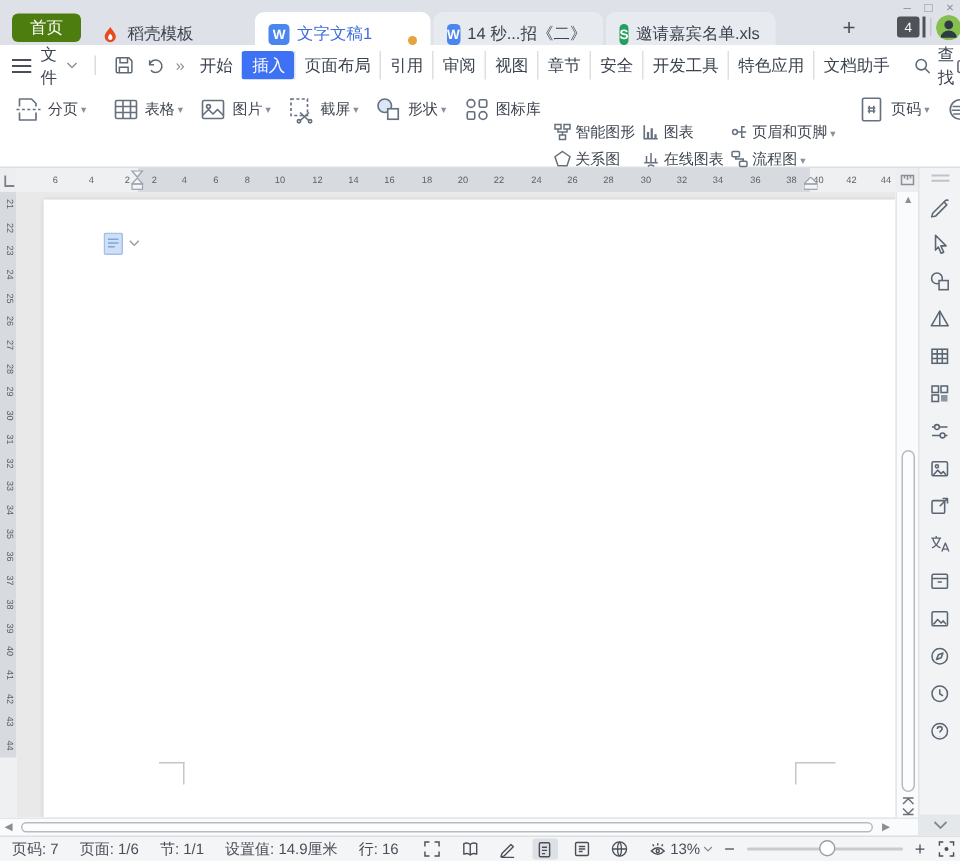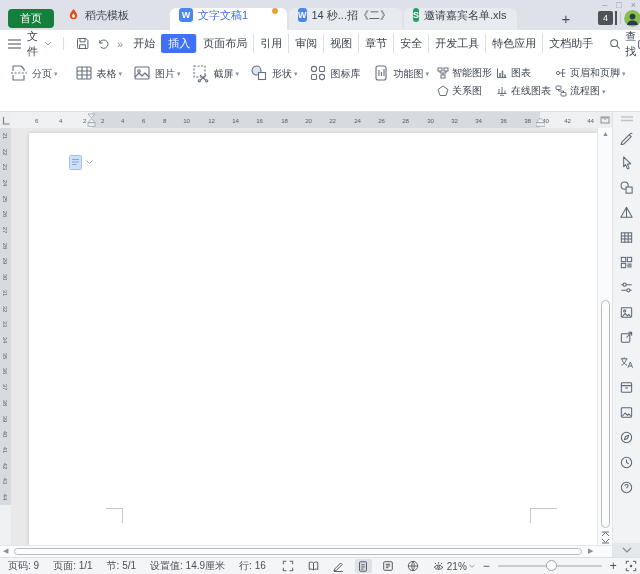--- a/index.html
+++ b/index.html
@@ -3,23 +3,23 @@
 <meta charset="utf-8">
 <style>
   *{box-sizing:border-box;margin:0;padding:0}
   html,body{width:640px;height:574px}
   body{font-family:"Liberation Sans",sans-serif;position:relative;overflow:hidden;background:#fff;font-size:11px;color:#3c4350}
   svg{display:block}
   
   .tabbar{position:absolute;left:0;top:0;width:640px;height:30px;background:#dee2e8}
   .winctl{position:absolute;top:0;right:4px;display:flex;gap:9px;font-size:9px;color:#8d939b;height:10px;align-items:center}
   .winctl span{cursor:default}
-  .homebtn{position:absolute;left:8px;top:9px;width:46px;height:19px;background:#15803d;border-radius:4px;color:#fff;display:flex;align-items:center;justify-content:center;font-size:11px}
+  .homebtn{position:absolute;left:8px;top:9px;width:46px;height:19px;background:#4d7c0f;border-radius:4px;color:#fff;display:flex;align-items:center;justify-content:center;font-size:11px}
   .tabs{position:absolute;left:58px;top:8px;height:22px;display:flex;align-items:stretch}
-  .tab{display:flex;align-items:flex-start;gap:5px;padding:0 9px;border-radius:6px 6px 0 0;position:relative}
+  .tab{display:flex;align-items:flex-end;gap:5px;padding:0 9px;border-radius:6px 6px 0 0;position:relative}
   .tab .lbl{white-space:nowrap;font-size:11px;color:#3c4350}
   .tab.docer{width:112px}
   .tab.active{background:#fff;width:117px}
   .tab.active .lbl{color:#3f6cdd}
   .tab.plain{width:113px;background:#e7eaee;margin-left:2px}
   .dot{width:6px;height:6px;border-radius:50%;margin-left:auto}
   .dot.orange{background:#e6a23c}
   .dot.grey{background:#b9bdc3}
   .badgeW{width:14px;height:14px;border-radius:3px;background:#4a86ee;color:#fff;font-size:9px;font-weight:bold;display:flex;align-items:center;justify-content:center}
   .badgeS{width:14px;height:14px;border-radius:3px;background:#21a060;color:#fff;font-size:9px;font-weight:bold;display:flex;align-items:center;justify-content:center}
@@ -37,21 +37,21 @@
   .mtab + .mtab{border-left:1px solid #dfdfdf}
   .mtab.active{background:#3e71f4;color:#fff;border-radius:2px;border-left-color:transparent}
   .find{display:flex;align-items:center;gap:4px;margin-left:10px;color:#3c4350}
   .mb-right{margin-left:auto;display:flex;align-items:center;gap:14px;padding-right:8px;color:#555}
   
   .ribbon{position:absolute;left:0;top:57px;width:640px;height:55px;background:#fff;border-bottom:1px solid #dcdfe3;display:flex;align-items:flex-start;padding-left:4px}
   .rbtn{display:flex;flex-direction:row;align-items:center;gap:3px;margin-top:6px;padding:0 5px}
   .rlbl{font-size:10px;color:#3f4550;white-space:nowrap;display:flex;align-items:center;line-height:11px}
   .caret::after{content:"▾";font-size:7px;color:#8a909a;margin-left:2px}
   .rdiv{width:1px;height:44px;background:#e5e7ea;margin:5px 3px 0 3px}
-  .rgrid{display:grid;grid-template-columns:auto auto auto;column-gap:4px;row-gap:4px;margin-top:9px;padding:0 3px}
+  .rgrid{display:grid;grid-template-columns:auto auto auto;column-gap:4px;row-gap:4px;margin-top:24px;padding:0 3px}
   .sbtn{display:flex;align-items:center;gap:3px;font-size:10px;color:#3f4550;white-space:nowrap}
   
   .rulerrow{position:absolute;left:0;top:112px;width:612px;height:16px;background:#eceef0;display:flex}
   .rcorner{width:11px;height:16px;display:flex;align-items:center;justify-content:center}
   .hruler{position:relative;width:586px;height:16px;background:#eef0f2}
   .hband{position:absolute;left:81px;top:0;width:448px;height:16px;background:#d7dade;display:flex;justify-content:space-around;align-items:center}
   .hnum{font-size:6.5px;color:#5a5f66;transform:scale(.95)}
   .hnums-left{position:absolute;left:24px;top:0;width:52px;height:16px;display:flex;justify-content:space-between;align-items:center}
   .hnums-right{position:absolute;left:531px;top:0;width:52px;height:16px;display:flex;justify-content:space-between;align-items:center}
   .ind-marker{position:absolute;left:76px;top:1px}
@@ -248,27 +248,20 @@
     <span class="rlbl caret">形状</span>
   </div>
   <div class="rbtn">
     <svg width="20" height="20" viewBox="0 0 20 20" fill="none" stroke="#66707e" stroke-width="1.1">
         <circle cx="6" cy="6" r="2.6"></circle>
         <rect x="11.5" y="3.5" width="5" height="5" rx="1"></rect>
         <rect x="3.5" y="11.5" width="5" height="5" rx="1"></rect>
         <circle cx="14" cy="14" r="2.6"></circle>
       </svg>
     <span class="rlbl">图标库</span>
-  </div>
-  <div class="rbtn">
-    <svg width="20" height="20" viewBox="0 0 20 20" fill="none" stroke="#66707e" stroke-width="1.1">
-        <rect x="5" y="3" width="10" height="14" rx="2"></rect>
-        <path d="M8 7v6M10.5 9v4M13 6v7"></path>
-      </svg>
-    <span class="rlbl caret">功能图</span>
   </div>
   <div class="rgrid">
     <div class="sbtn">
       <svg width="12" height="12" viewBox="0 0 12 12" fill="none" stroke="#66707e" stroke-width="1">
           <rect x="1" y="1" width="4" height="3"></rect>
           <rect x="7" y="1" width="4" height="3"></rect>
           <path d="M3 4v2h6V4M6 6v2"></path>
           <rect x="4" y="8" width="4" height="3"></rect>
         </svg>
       <span>智能图形</span>
@@ -524,25 +517,25 @@
       </svg>
   </div>
   <div class="sb-bottom">
     <svg width="10" height="6" viewBox="0 0 10 6" fill="none" stroke="#828a93" stroke-width="1.2">
         <path d="M1 1l4 4 4-4"></path>
       </svg>
   </div>
 </div>
 
 <div class="statusbar">
-  <span class="sitem">页码: 9</span>
+  <span class="sitem">页码: 7</span>
   <span class="ssep"></span>
-  <span class="sitem">页面: 1/1</span>
+  <span class="sitem">页面: 1/6</span>
   <span class="ssep"></span>
-  <span class="sitem">节: 5/1</span>
+  <span class="sitem">节: 1/1</span>
   <span class="ssep"></span>
   <span class="sitem">设置值: 14.9厘米</span>
   <span class="ssep"></span>
   <span class="sitem">行: 16</span>
   <div class="views">
     <span class="vicon">
         <svg width="12" height="12" viewBox="0 0 14 14" fill="none" stroke="#4a4f57" stroke-width="1.1">
           <path d="M1.5 5V1.5H5M9 1.5h3.5V5M12.5 9v3.5H9M5 12.5H1.5V9"></path>
         </svg>
       </span>
@@ -579,21 +572,21 @@
     <span class="vicon">
         <svg width="13" height="12" viewBox="0 0 14 14" fill="none" stroke="#4a4f57" stroke-width="1.1">
           <path d="M2 8.5q5-5 10 0-5 5-10 0z"></path>
           <circle cx="7" cy="8.5" r="1.2"></circle>
           <path d="M4 4.8L3 3.4M7 4.2V2.6M10 4.8l1-1.4"></path>
         </svg>
       </span>
   </div>
   <div class="zoomc">
     <span class="zlabel">
-      <span>21%</span>
+      <span>13%</span>
       <svg width="6" height="4" viewBox="0 0 7 4" fill="none" stroke="#8a909a">
           <path d="M.5.5l3 3 3-3"></path>
         </svg>
     </span>
     <span class="zbtn">−</span>
     <span class="ztrack">
         <span class="zhandle"></span>
       </span>
     <span class="zbtn">+</span>
     <span>

